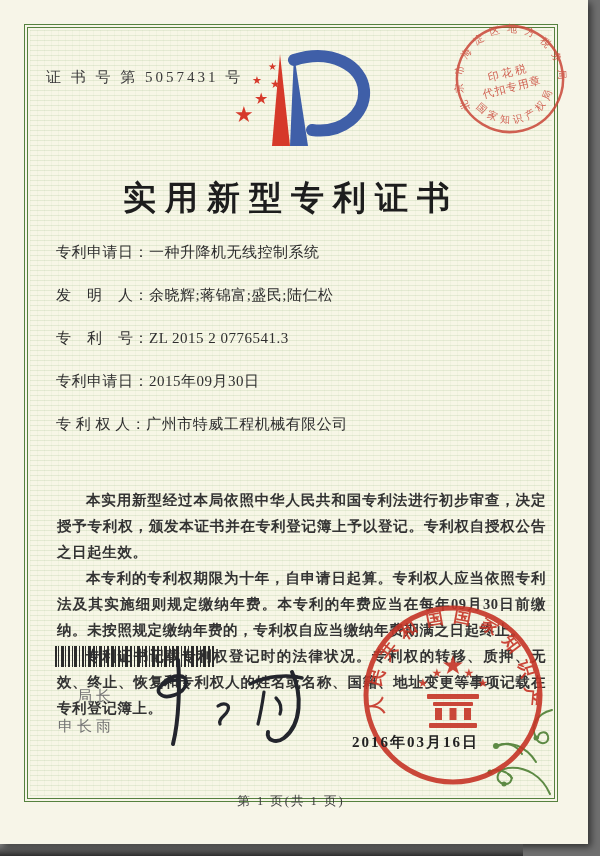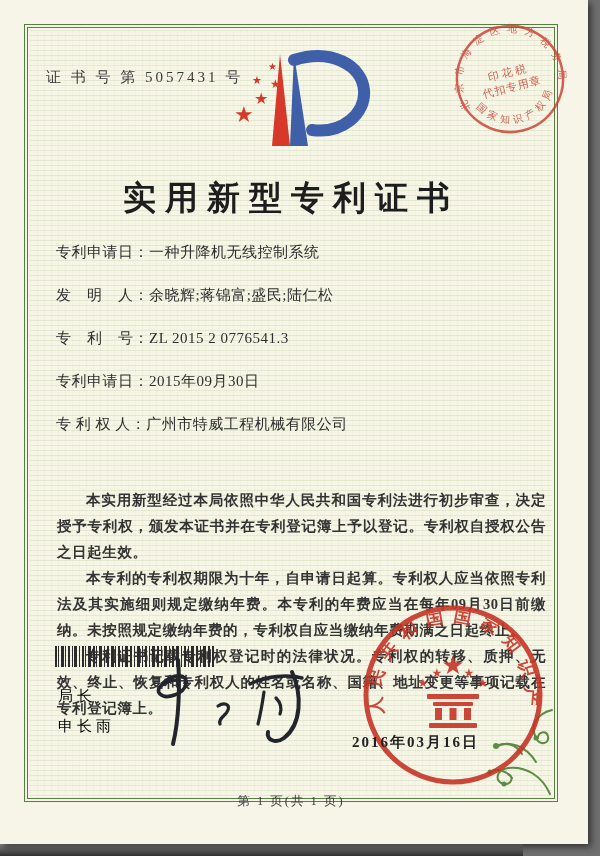--- a/index.html
+++ b/index.html
@@ -25,21 +25,21 @@
   .title { position:absolute; left:25px; top:156px; width:532px; text-align:center;
     font-size:33px; font-weight:bold; letter-spacing:9px; color:#1d1d1d;margin-top:20px; }
   .field-row { position:absolute; left:56px; font-size:15px; color:#2e2e2e; letter-spacing:.5px; white-space:nowrap; }
   .field-label { color:#2e2e2e; }
   .field-value { color:#2e2e2e; }
   .body-text { position:absolute; left:57px; top:487px; width:489px;
     font-size:14.5px; line-height:26px; color:#333; text-align:justify; letter-spacing:.6px;font-weight:bold; }
   .body-text p { text-indent:2em; }
   .barcode { position:absolute; left:55px; top:646px; width:160px; height:21px; }
   .director { position:absolute; left:58px; top:681px; font-family:"Liberation Sans","DejaVu Sans",sans-serif;
-    font-size:15px; color:#000000; letter-spacing:4px; line-height:30px; }
+    font-size:15px; color:#737373; letter-spacing:4px; line-height:30px;text-align:right; }
   .signature { position:absolute; left:126px; top:650px; width:205px; height:100px; }
   .main-seal { position:absolute; left:360px; top:602px; width:186px; height:186px; opacity:.9; }
   .seal-date { position:absolute; left:352px; top:733px; font-size:15px; font-weight:bold;
     letter-spacing:2px; color:#222; z-index:5; }
   .tax-stamp { position:absolute; left:451px; top:20px; width:118px; height:118px;
     transform:rotate(-14deg); opacity:.82; }
   .footer { position:absolute; left:25px; top:777px; width:532px; text-align:center;
     font-size:12.5px; letter-spacing:2px; color:#3c3c3c;margin-top:16px; }
   .corner-ornament { position:absolute; left:468px; top:704px; width:88px; height:95px; }
 </style>

